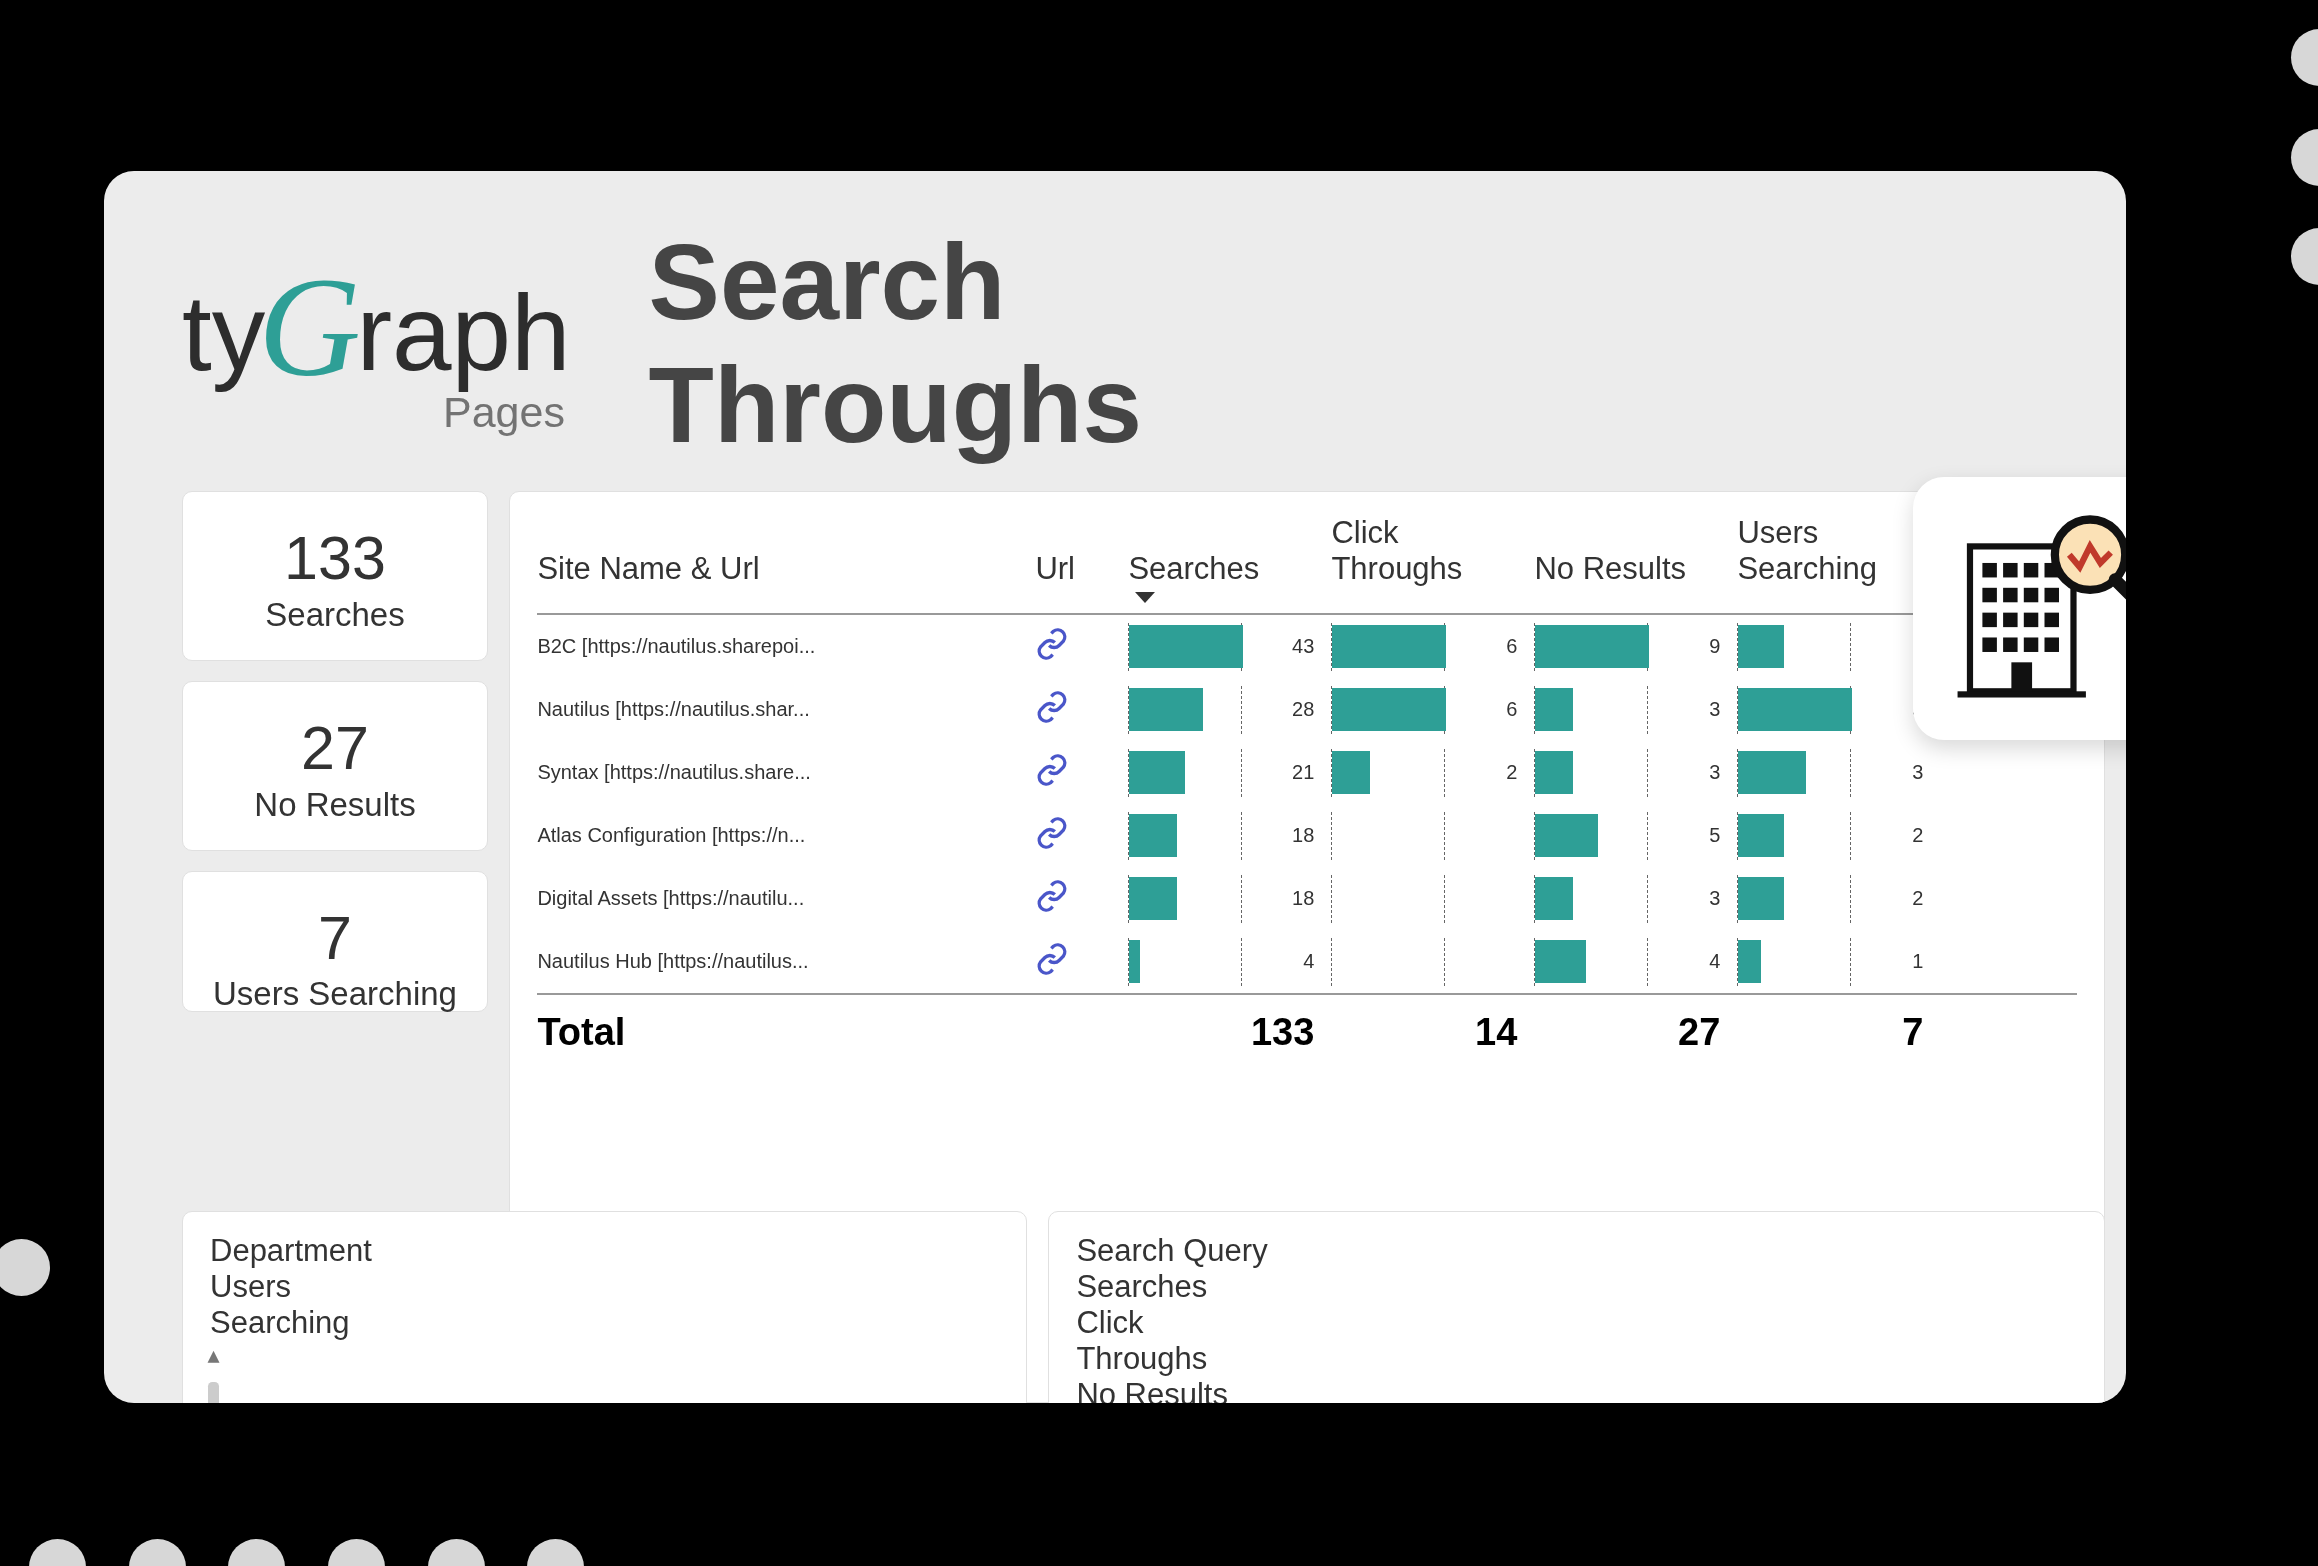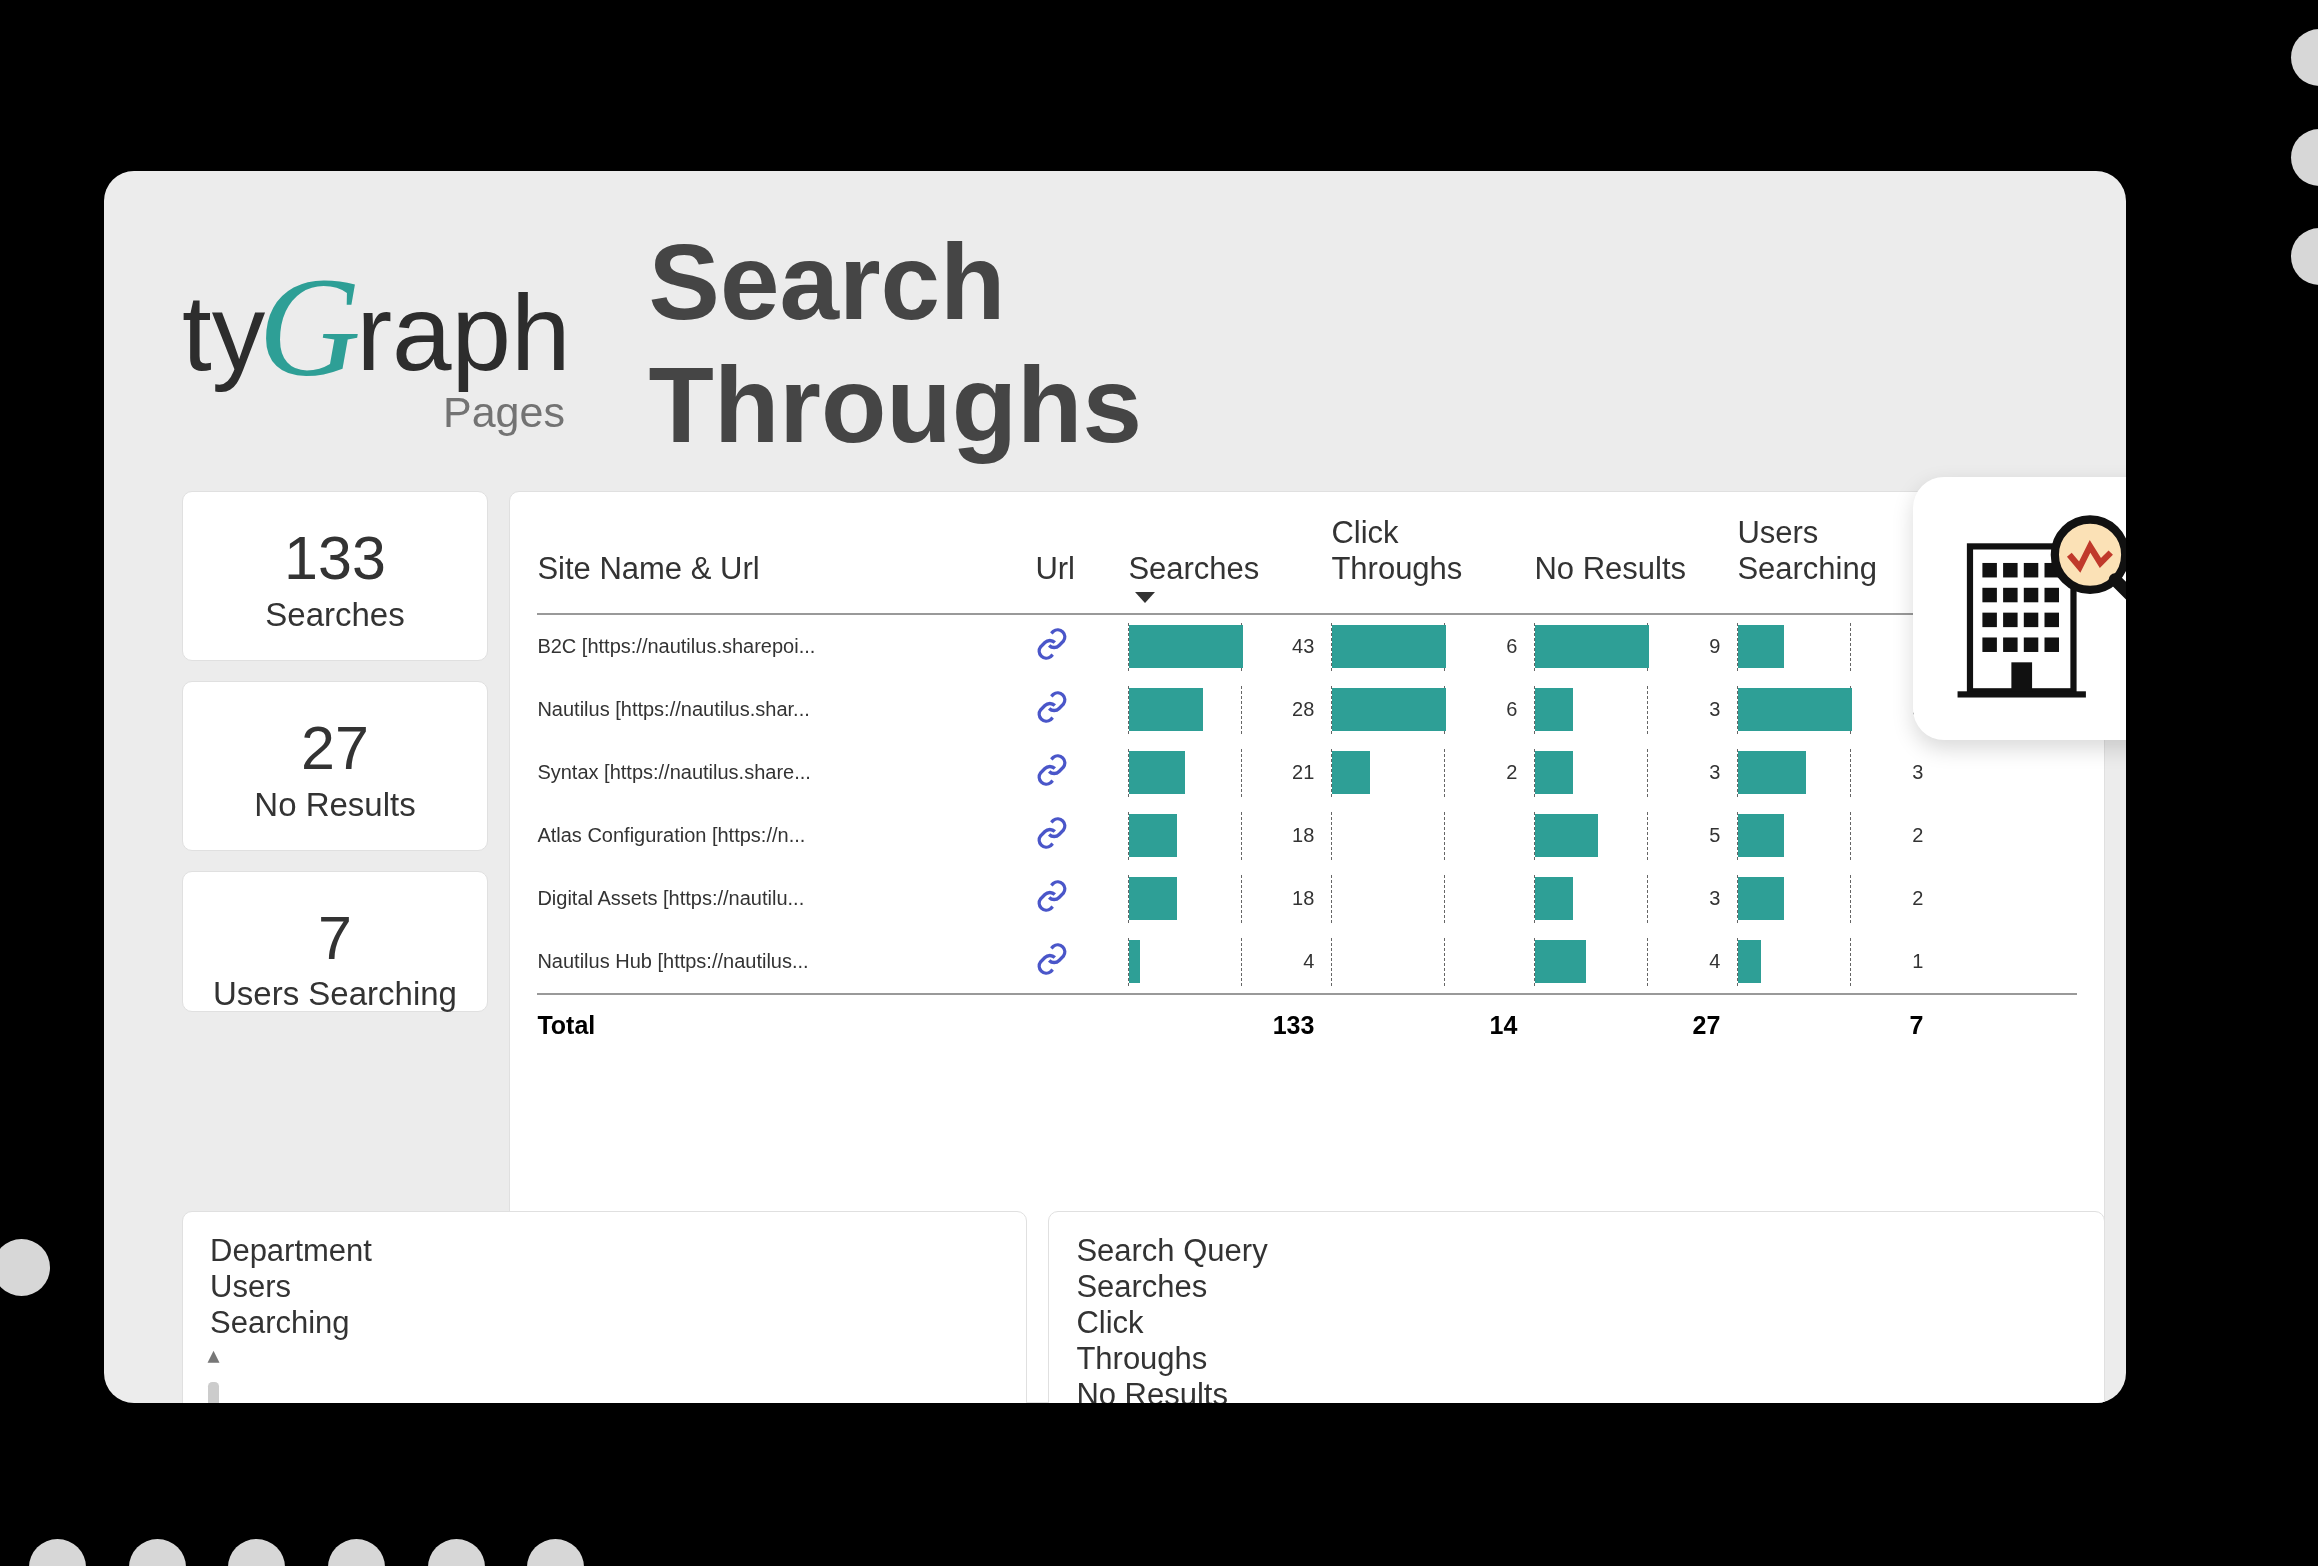--- a/index.html
+++ b/index.html
@@ -63,21 +63,21 @@
   .tbl-body { border-top: 2.8px solid #999; }
   .row { display:flex; align-items:center; font-size:20px; color:#333; height:63px; }
   .row .col-site { white-space:nowrap; overflow:hidden; text-overflow:ellipsis; }
   .row .col-url .link-icon {
     width:34px; height:34px; display:inline-block; color:#4a56c9;
   }
   .barcell { display:flex; align-items:center; gap:4.3px; width:203px; padding-right:10px; }
   .bar-area { flex:0 0 114px; height:48px; border-left:1.4px dashed #666; border-right:1.4px dashed #666; position:relative; }
   .bar { position:absolute; left:0; top:2.8px; bottom:2.8px; background:#2e9f96; }
   .val { flex:1; text-align:right; padding-right:7.1px; }
-  .tbl-total { display:flex; border-top:2.8px solid #999; font-weight:700; font-size:25px; padding:15.7px 0; }
+  .tbl-total { display:flex; border-top:2.8px solid #999; font-weight:700; font-size:38px; padding:15.7px 0; }
   .tbl-total .t-num { width:203px; text-align:right; padding-right:17px; }
 
   .lower {
     position:absolute; left:78px; right:21.4px; top:1040px; bottom:0;
     display:grid; grid-template-columns: 1fr 1.25fr; gap:21.4px;
   }
   .lower .card { padding: 21.4px 27px; }
   .lower .hd { display:flex; font-size:31px; color:#333; align-items:flex-start;flex-direction:column; }
   .lower .hd > div { padding-right: 14.2px; }
   .dep-c1{ flex:1; } .dep-c2{ width:199px; }

